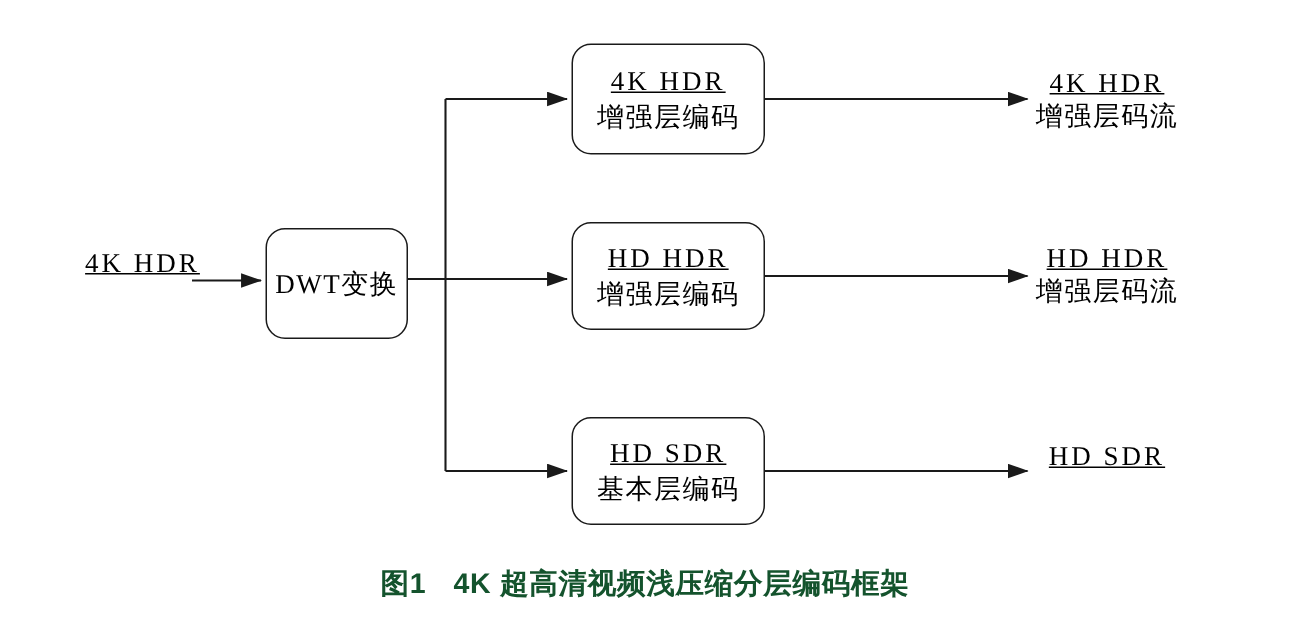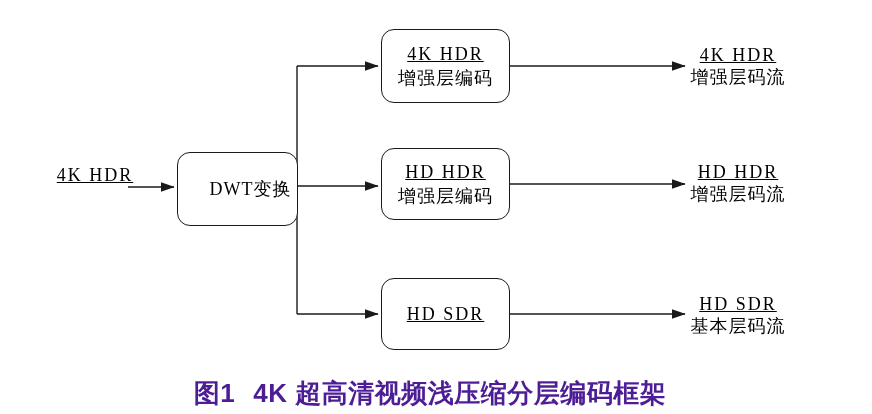--- a/index.html
+++ b/index.html
@@ -47,21 +47,20 @@
   }
   .latin-line {
     letter-spacing: 2px;
     text-decoration: underline;
   }
   #dwt-box {
     left: 177px;
     top: 152px;
     width: 93px;
     height: 72px;
-    padding-left: 26px;
   }
   #enc-top {
     left: 381px;
     top: 29px;
     width: 127px;
     height: 72px;
   }
   #enc-mid {
     left: 381px;
     top: 148px;
@@ -95,22 +94,22 @@
     width: 156px;
   }
   #caption {
     position: absolute;
     left: 0;
     top: 376px;
     width: 860px;
     text-align: center;
     font-family: "Liberation Sans", "DejaVu Sans", sans-serif;
     font-weight: bold;
-    font-size: 26px;
-    color: #4c1d95;
+    font-size: 19px;
+    color: #14532d;
     letter-spacing: 0.5px;
   }
   #caption .fig-label {
     margin-right: 18px;
   }
 </style>
 </head>
 <body>
 
 <div id="canvas">
@@ -152,34 +151,34 @@
     <div>增强层编码</div>
   </div>
 
   <div class="node-box" id="enc-mid">
     <div class="latin-line">HD HDR</div>
     <div>增强层编码</div>
   </div>
 
   <div class="node-box" id="enc-bot">
     <div class="latin-line">HD SDR</div>
+    <div>基本层编码</div>
   </div>
 
   <div class="float-label" id="out-top">
     <div class="latin-line">4K HDR</div>
     <div>增强层码流</div>
   </div>
 
   <div class="float-label" id="out-mid">
     <div class="latin-line">HD HDR</div>
     <div>增强层码流</div>
   </div>
 
   <div class="float-label" id="out-bot">
     <div class="latin-line">HD SDR</div>
-    <div>基本层码流</div>
   </div>
 
   <div id="caption">
     <span class="fig-label">图1</span><span>4K 超高清视频浅压缩分层编码框架</span>
   </div>
 
 </div>
 
 </body></html>

